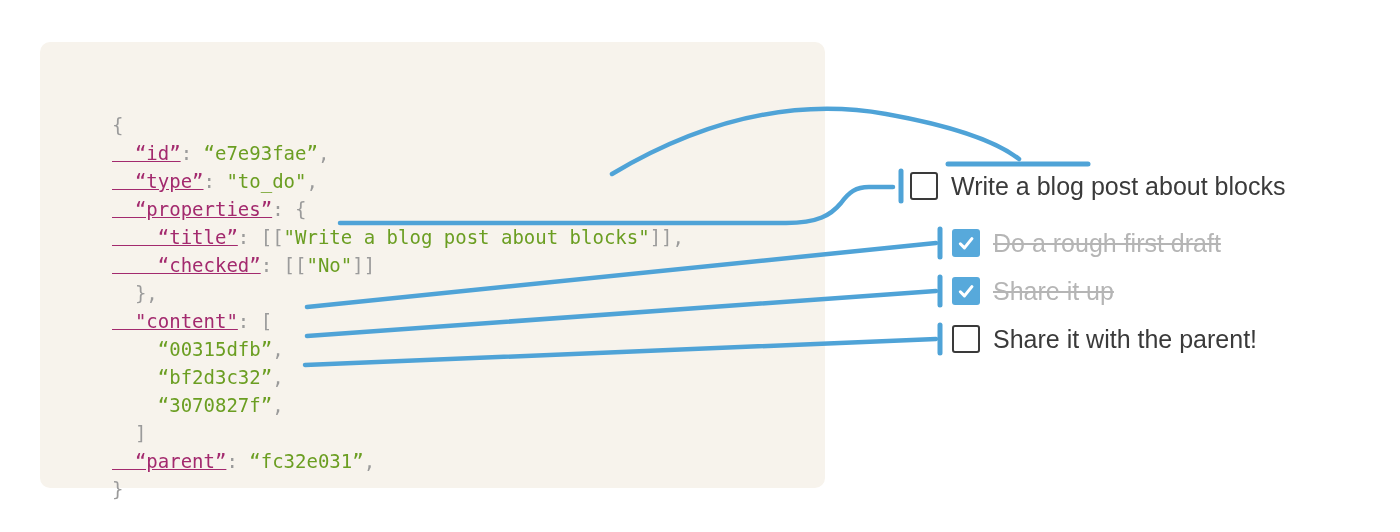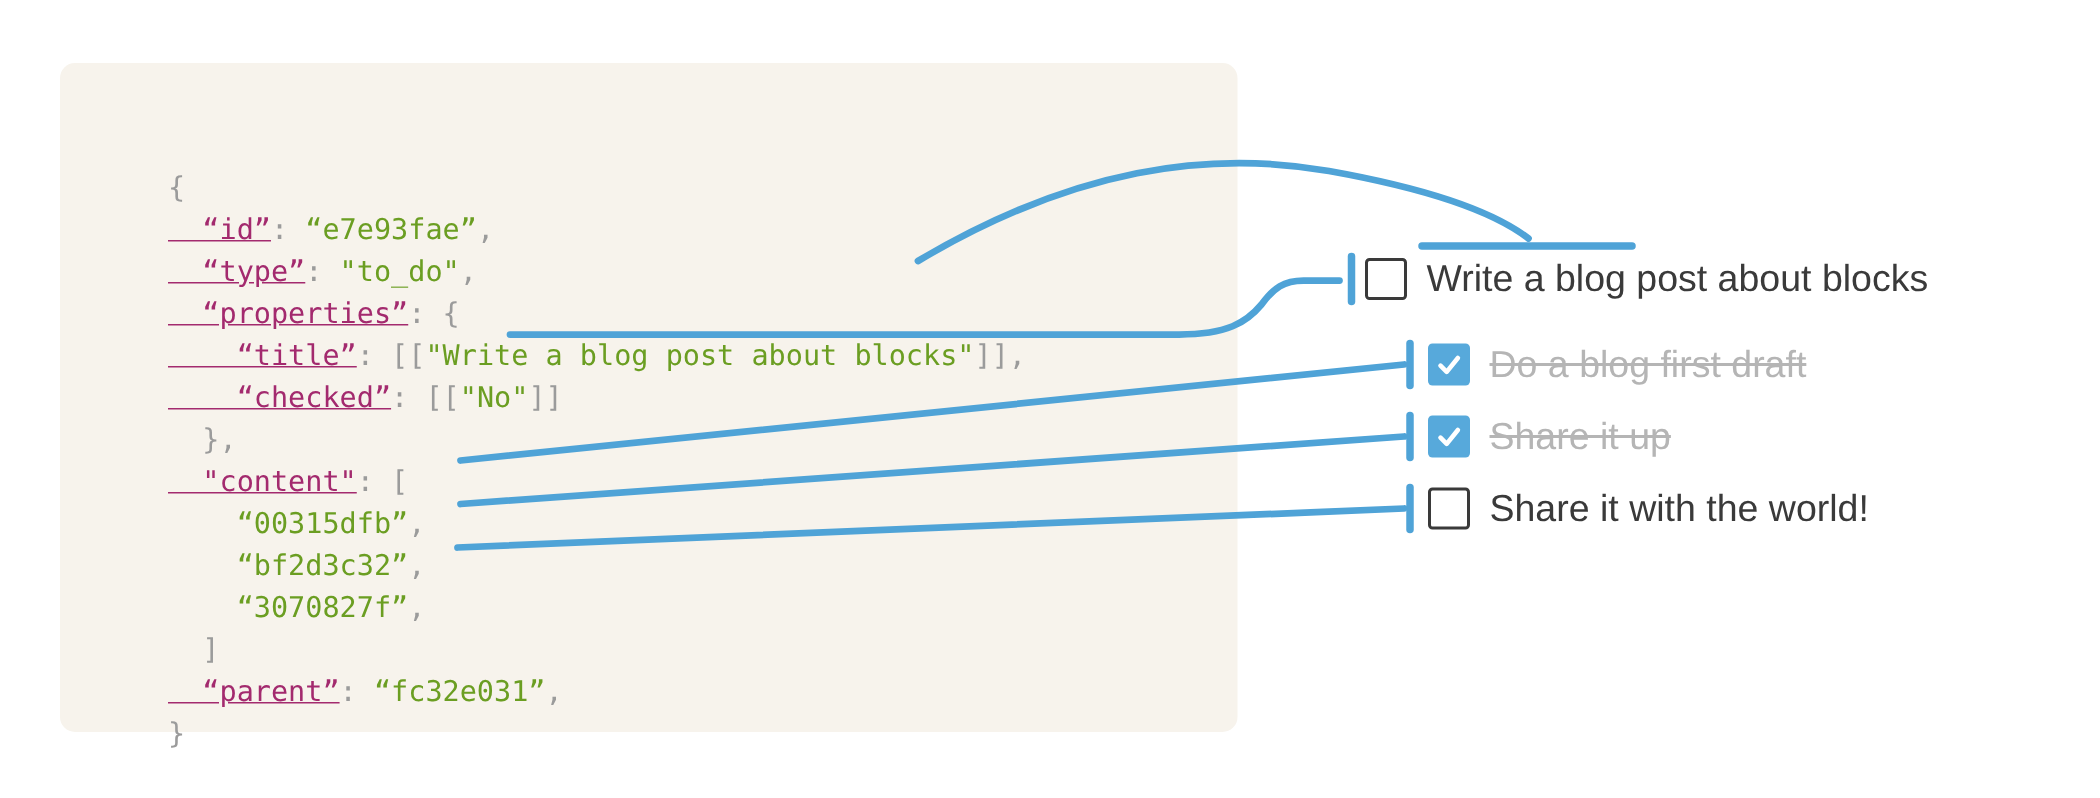--- a/index.html
+++ b/index.html
@@ -111,31 +111,31 @@
       
     </span>
     <span class="todo-label">Write a blog post about blocks</span>
   </div>
       <div class="todo-row checked">
     <span class="checkbox">
       <svg width="18" height="18" viewBox="0 0 14 14">
         <polyline points="2.6,7.6 5.8,10.8 11.6,3.6" fill="none" stroke="#ffffff" stroke-width="2.4" stroke-linecap="round" stroke-linejoin="round"></polyline>
       </svg>
     </span>
-    <span class="todo-label">Do a blog first draft</span>
+    <span class="todo-label">Do a rough first draft</span>
   </div>
       <div class="todo-row checked">
     <span class="checkbox">
       <svg width="18" height="18" viewBox="0 0 14 14">
         <polyline points="2.6,7.6 5.8,10.8 11.6,3.6" fill="none" stroke="#ffffff" stroke-width="2.4" stroke-linecap="round" stroke-linejoin="round"></polyline>
       </svg>
     </span>
     <span class="todo-label">Share it up</span>
   </div>
       <div class="todo-row">
     <span class="checkbox">
       
     </span>
-    <span class="todo-label">Share it with the world!</span>
+    <span class="todo-label">Share it with the parent!</span>
   </div>
     </div>
 
 </div>
 
 </body></html>

